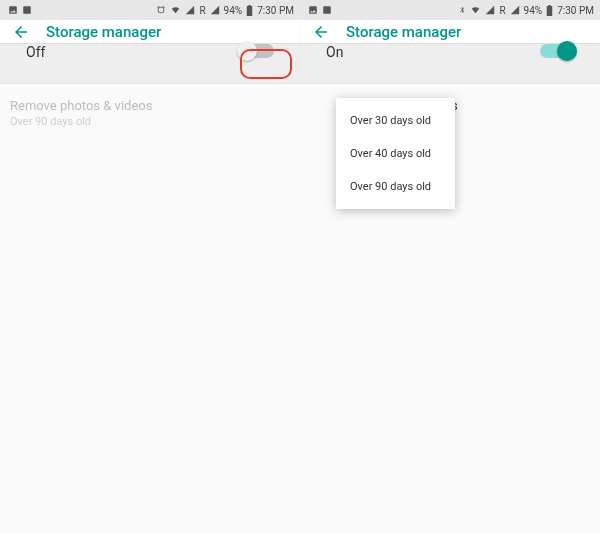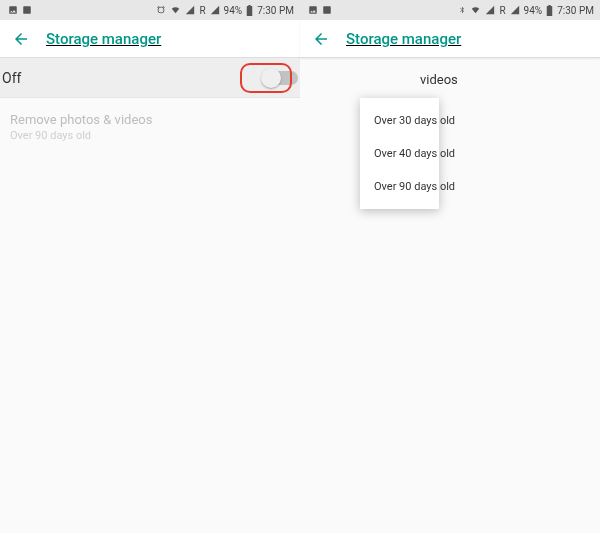--- a/index.html
+++ b/index.html
@@ -35,42 +35,41 @@
   .statusbar .left-icons {
     display: flex;
     gap: 4px;
     margin-right: auto;
     margin-left: 2px;
     align-items: center;
   }
   .statusbar svg { display: block; }
   .statusbar .txt { font-size: 10px; color: #444; }
   .appbar {
-    height: 38px;
+    height: 24px;
     background: #fff;
     display: flex;
     align-items: center;
     padding: 0 12px;
     gap: 16px;
     border-bottom: 1px solid #ddd;
     box-shadow: 0 1px 2px rgba(0,0,0,0.08);
-    text-decoration: underline;
   }
   .back-icon svg { display: block; }
   .appbar-title {
     color: #009688;
     font-weight: 500;
     font-size: 15px;
   }
   .toggle-row {
     height: 40px;
     background: #eeeeee;
     display: flex;
-    align-items: center;
-    padding: 0 2px;
+    align-items: flex-start;
+    padding: 0 26px;
     justify-content: space-between;
     border-bottom: 1px solid #e5e5e5;
   }
   .toggle-label {
     font-size: 14px;
     color: #333;
   }
   .switch {
     position: relative;
     width: 34px;
@@ -107,22 +106,22 @@
   }
   .pref-title.enabled { color: #333; }
   .pref-sub {
     font-size: 11px;
     color: #cfcfcf;
     margin-top: 2px;
   }
   .dropdown {
     position: absolute;
     top: 98px;
-    left: 60px;
-    width: 79px;
+    left: 36px;
+    width: 119px;
     background: #fff;
     box-shadow: 0 2px 10px rgba(0,0,0,0.25);
     padding: 6px 0;
   }
   .dropdown-item {
     padding: 10px 14px;
     font-size: 11px;
     color: #333;
     white-space: nowrap;
   }
@@ -247,20 +246,26 @@
 
     <div class="appbar">
       <span class="back-icon">
         <svg width="18" height="18" viewBox="0 0 24 24" fill="#009688">
             <path d="M20 11H7.8l5.6-5.6L12 4l-8 8 8 8 1.4-1.4L7.8 13H20z"></path>
           </svg>
       </span>
       <span class="appbar-title">Storage manager</span>
     </div>
 
+    <div class="toggle-row">
+      <span class="toggle-label">On</span>
+      <div class="switch on">
+        <div class="thumb"></div>
+      </div>
+    </div>
 
     <div class="content">
       <div style="padding-left:110px;">
         <div class="pref-title enabled">videos</div>
       </div>
     </div>
 
     <div class="dropdown">
       <div class="dropdown-item">Over 30 days old</div>
       <div class="dropdown-item">Over 40 days old</div>

